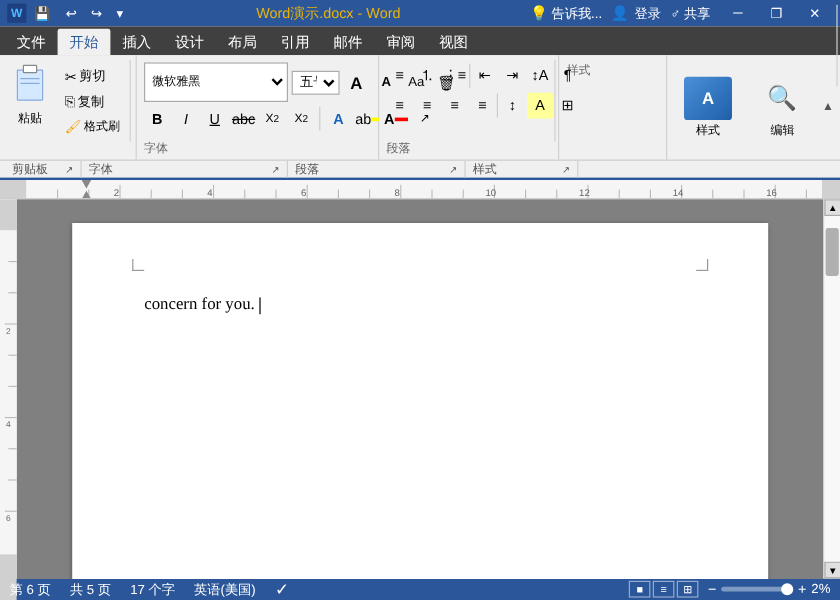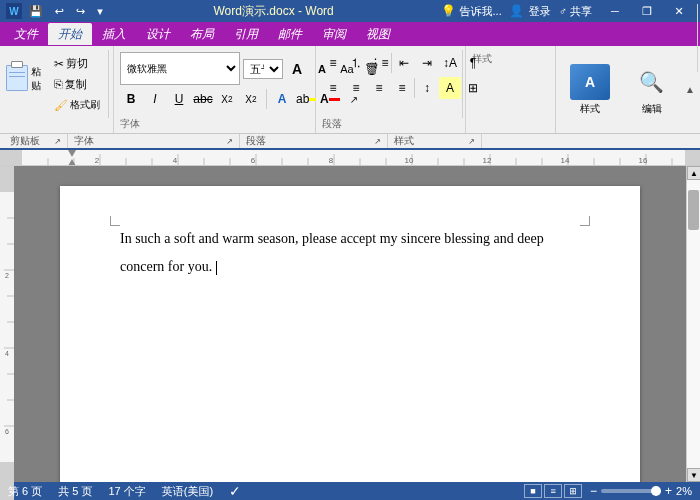--- a/index.html
+++ b/index.html
@@ -12,32 +12,31 @@
       display: flex;
       align-items: center;
       justify-content: space-between;
       padding: 0 6px;
       color: white;
     }
     .title-bar-left { display: flex; align-items: center; gap: 4px; }
     .title-bar-icon { width: 16px; height: 16px; background: #1e4080; display: flex; align-items: center; justify-content: center; font-size: 10px; color: #4db8ff; font-weight: bold; }
     .title-bar-tools { display: flex; gap: 6px; align-items: center; }
     .tb-btn { font-size: 11px; color: white; cursor: pointer; padding: 0 3px; }
-    .title-center { flex: 1; text-align: center; font-size: 12px; color: #fef9c3; }
+    .title-center { flex: 1; text-align: center; font-size: 12px; color: #eab308; }
     .title-controls { display: flex; gap: 2px; }
     .win-btn { width: 30px; height: 22px; display: flex; align-items: center; justify-content: center; font-size: 11px; color: white; cursor: pointer; }
 
     
     .ribbon-tabs {
       height: 24px;
-      background: #a21caf;
-      display: flex;
-      align-items: center;
+      background: #404040;
+      display: flex;
+      align-items: flex-end;
       padding-left: 4px;
-      font-style: italic;
     }
     .ribbon-tab {
       height: 22px;
       padding: 0 10px;
       font-size: 12px;
       color: white;
       cursor: pointer;
       display: flex;
       align-items: center;
       border-radius: 2px 2px 0 0;
@@ -71,22 +70,23 @@
       gap: 2px;
     }
     .ribbon-group-label {
       font-size: 10px;
       color: #666;
       margin-top: 2px;
       text-align: center;
     }
     .paste-btn {
       display: flex;
-      flex-direction: row;
-      align-items: center;
+      flex-direction: column;
+      align-items: center;
+      justify-content: center;
       width: 46px;
       height: 58px;
       cursor: pointer;
       border: 1px solid transparent;
       border-radius: 2px;
     }
     .small-icon-btn { display: flex; align-items: center; gap: 2px; cursor: pointer; padding: 1px 3px; border: 1px solid transparent; border-radius: 2px; font-size: 11px; }
     .font-select {
       width: 120px; height: 33px; font-size: 10px;
       border: 1px solid #aaa; padding: 0 2px;
@@ -547,22 +547,21 @@
     </svg>
   </div>
 
   <div class="doc-area">
     <div class="page">
 
       <div class="corner-mark corner-tl"></div>
       <div class="corner-mark corner-tr"></div>
 
       <div class="page-content">
-        <p>In such a soft and warm season, please accept my sincere blessing and deep</p>
-        <p style="margin-top:3px;">
+        <p style="margin-top:16px;">
           <span>concern for you.</span>
           <span class="text-cursor"></span>
         </p>
       </div>
     </div>
   </div>
 
   <div class="v-scroll">
     <div class="scroll-btn">▲</div>
     <div class="scroll-track">

